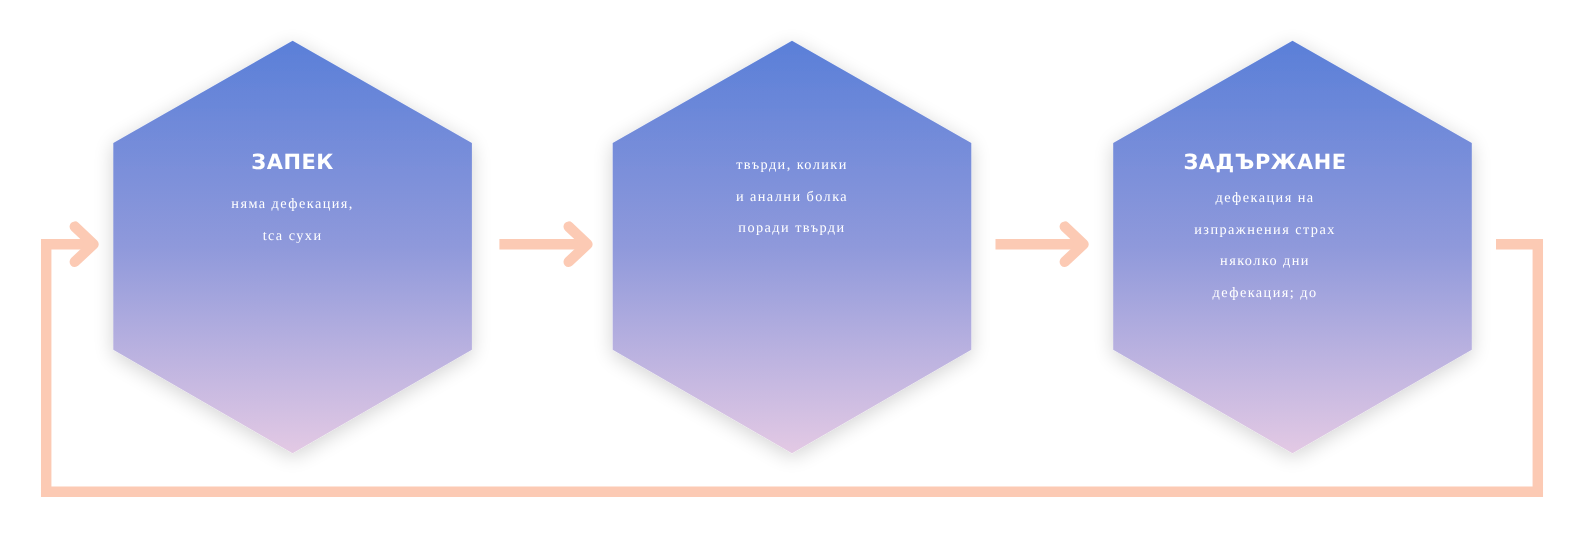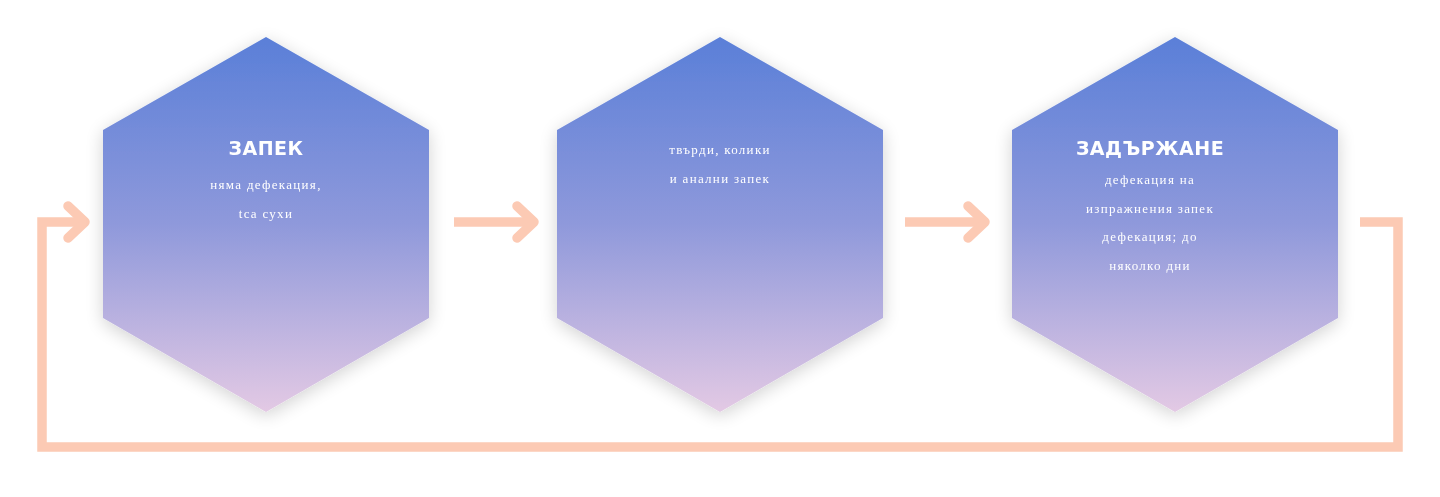--- a/index.html
+++ b/index.html
@@ -96,24 +96,25 @@
   </svg>
 
   <div class="hex-text" style="left:116px; top:136px;">
     <span class="hex-title">ЗАПЕК</span>
     <span class="hex-line">няма дефекация,</span>
     <span class="hex-line">tca сухи</span>
   </div>
 
   <div class="hex-text" style="left:570px; top:136px;">
     <span class="hex-line">твърди, колики</span>
-    <span class="hex-line">и анални запек</span>
+    <span class="hex-line">и анални болка</span>
+    <span class="hex-line">поради твърди</span>
   </div>
 
   <div class="hex-text" style="left:1000px; top:136px;">
     <span class="hex-title" style="margin-bottom:6px;">ЗАДЪРЖАНЕ</span>
     <span class="hex-line">дефекация на</span>
-    <span class="hex-line">изпражнения запек</span>
+    <span class="hex-line">изпражнения страх</span>
+    <span class="hex-line">няколко дни</span>
     <span class="hex-line">дефекация; до</span>
-    <span class="hex-line">няколко дни</span>
   </div>
 
 </div>
 
 </body></html>

